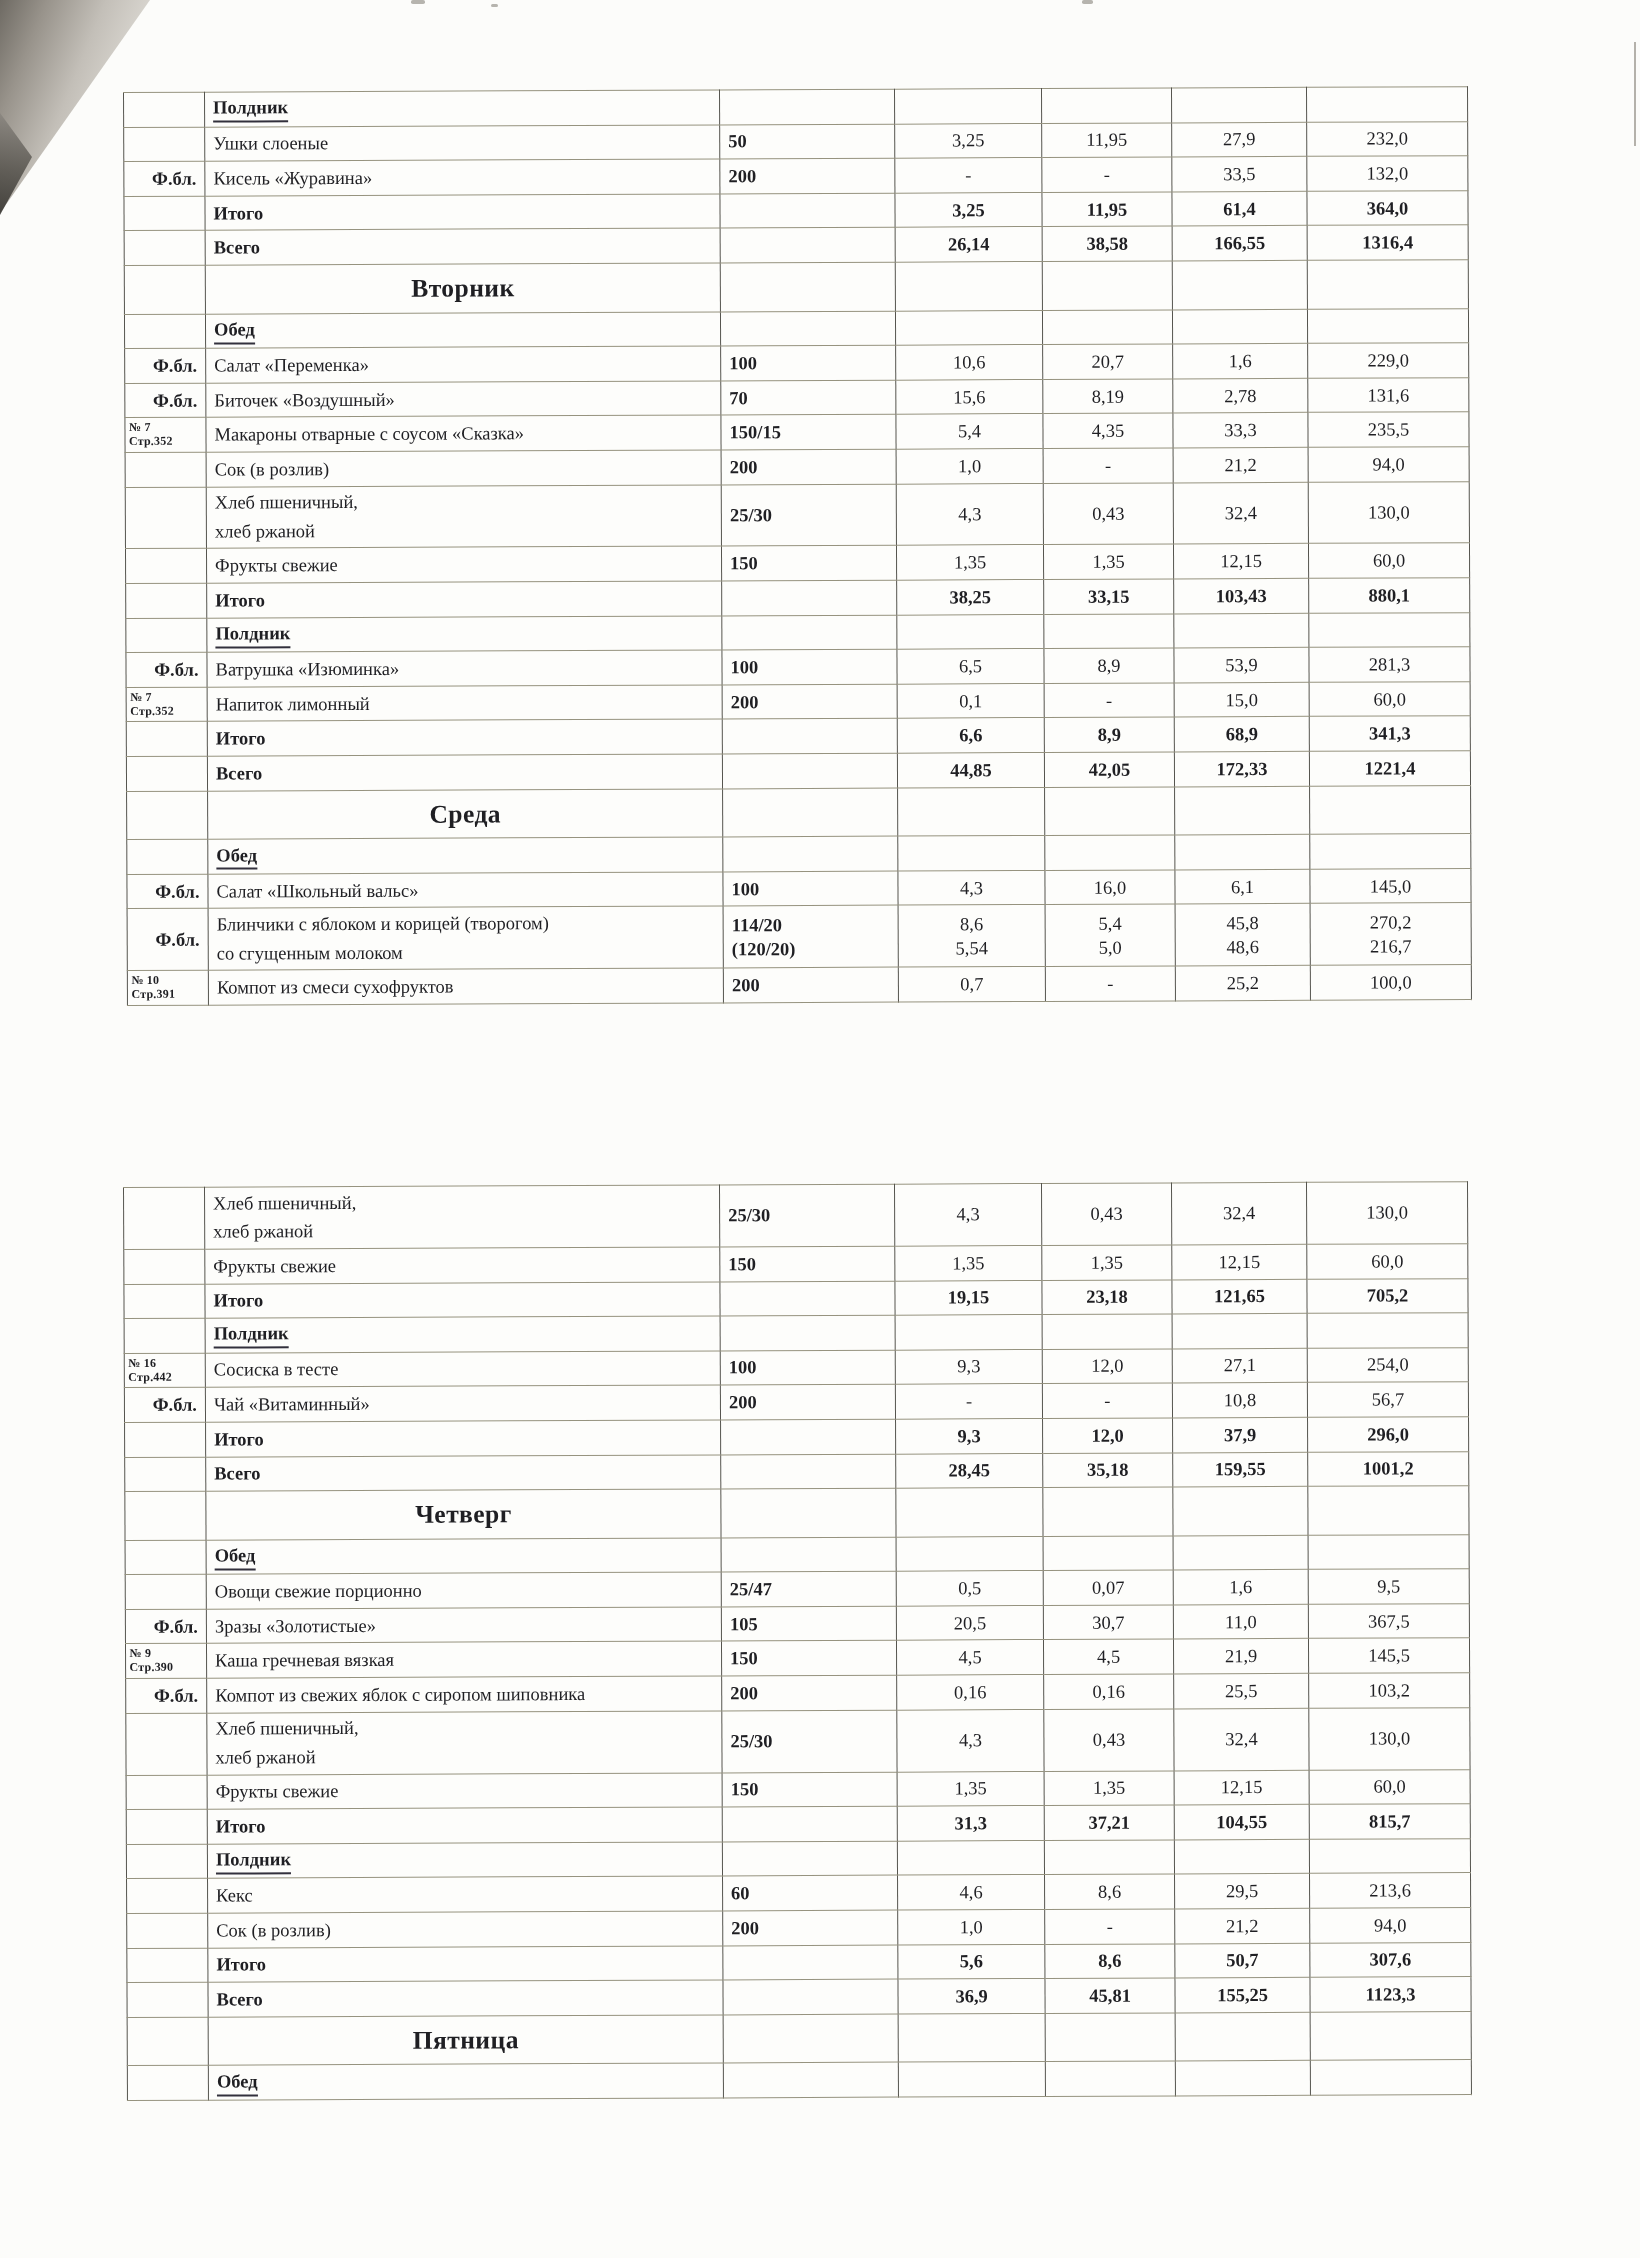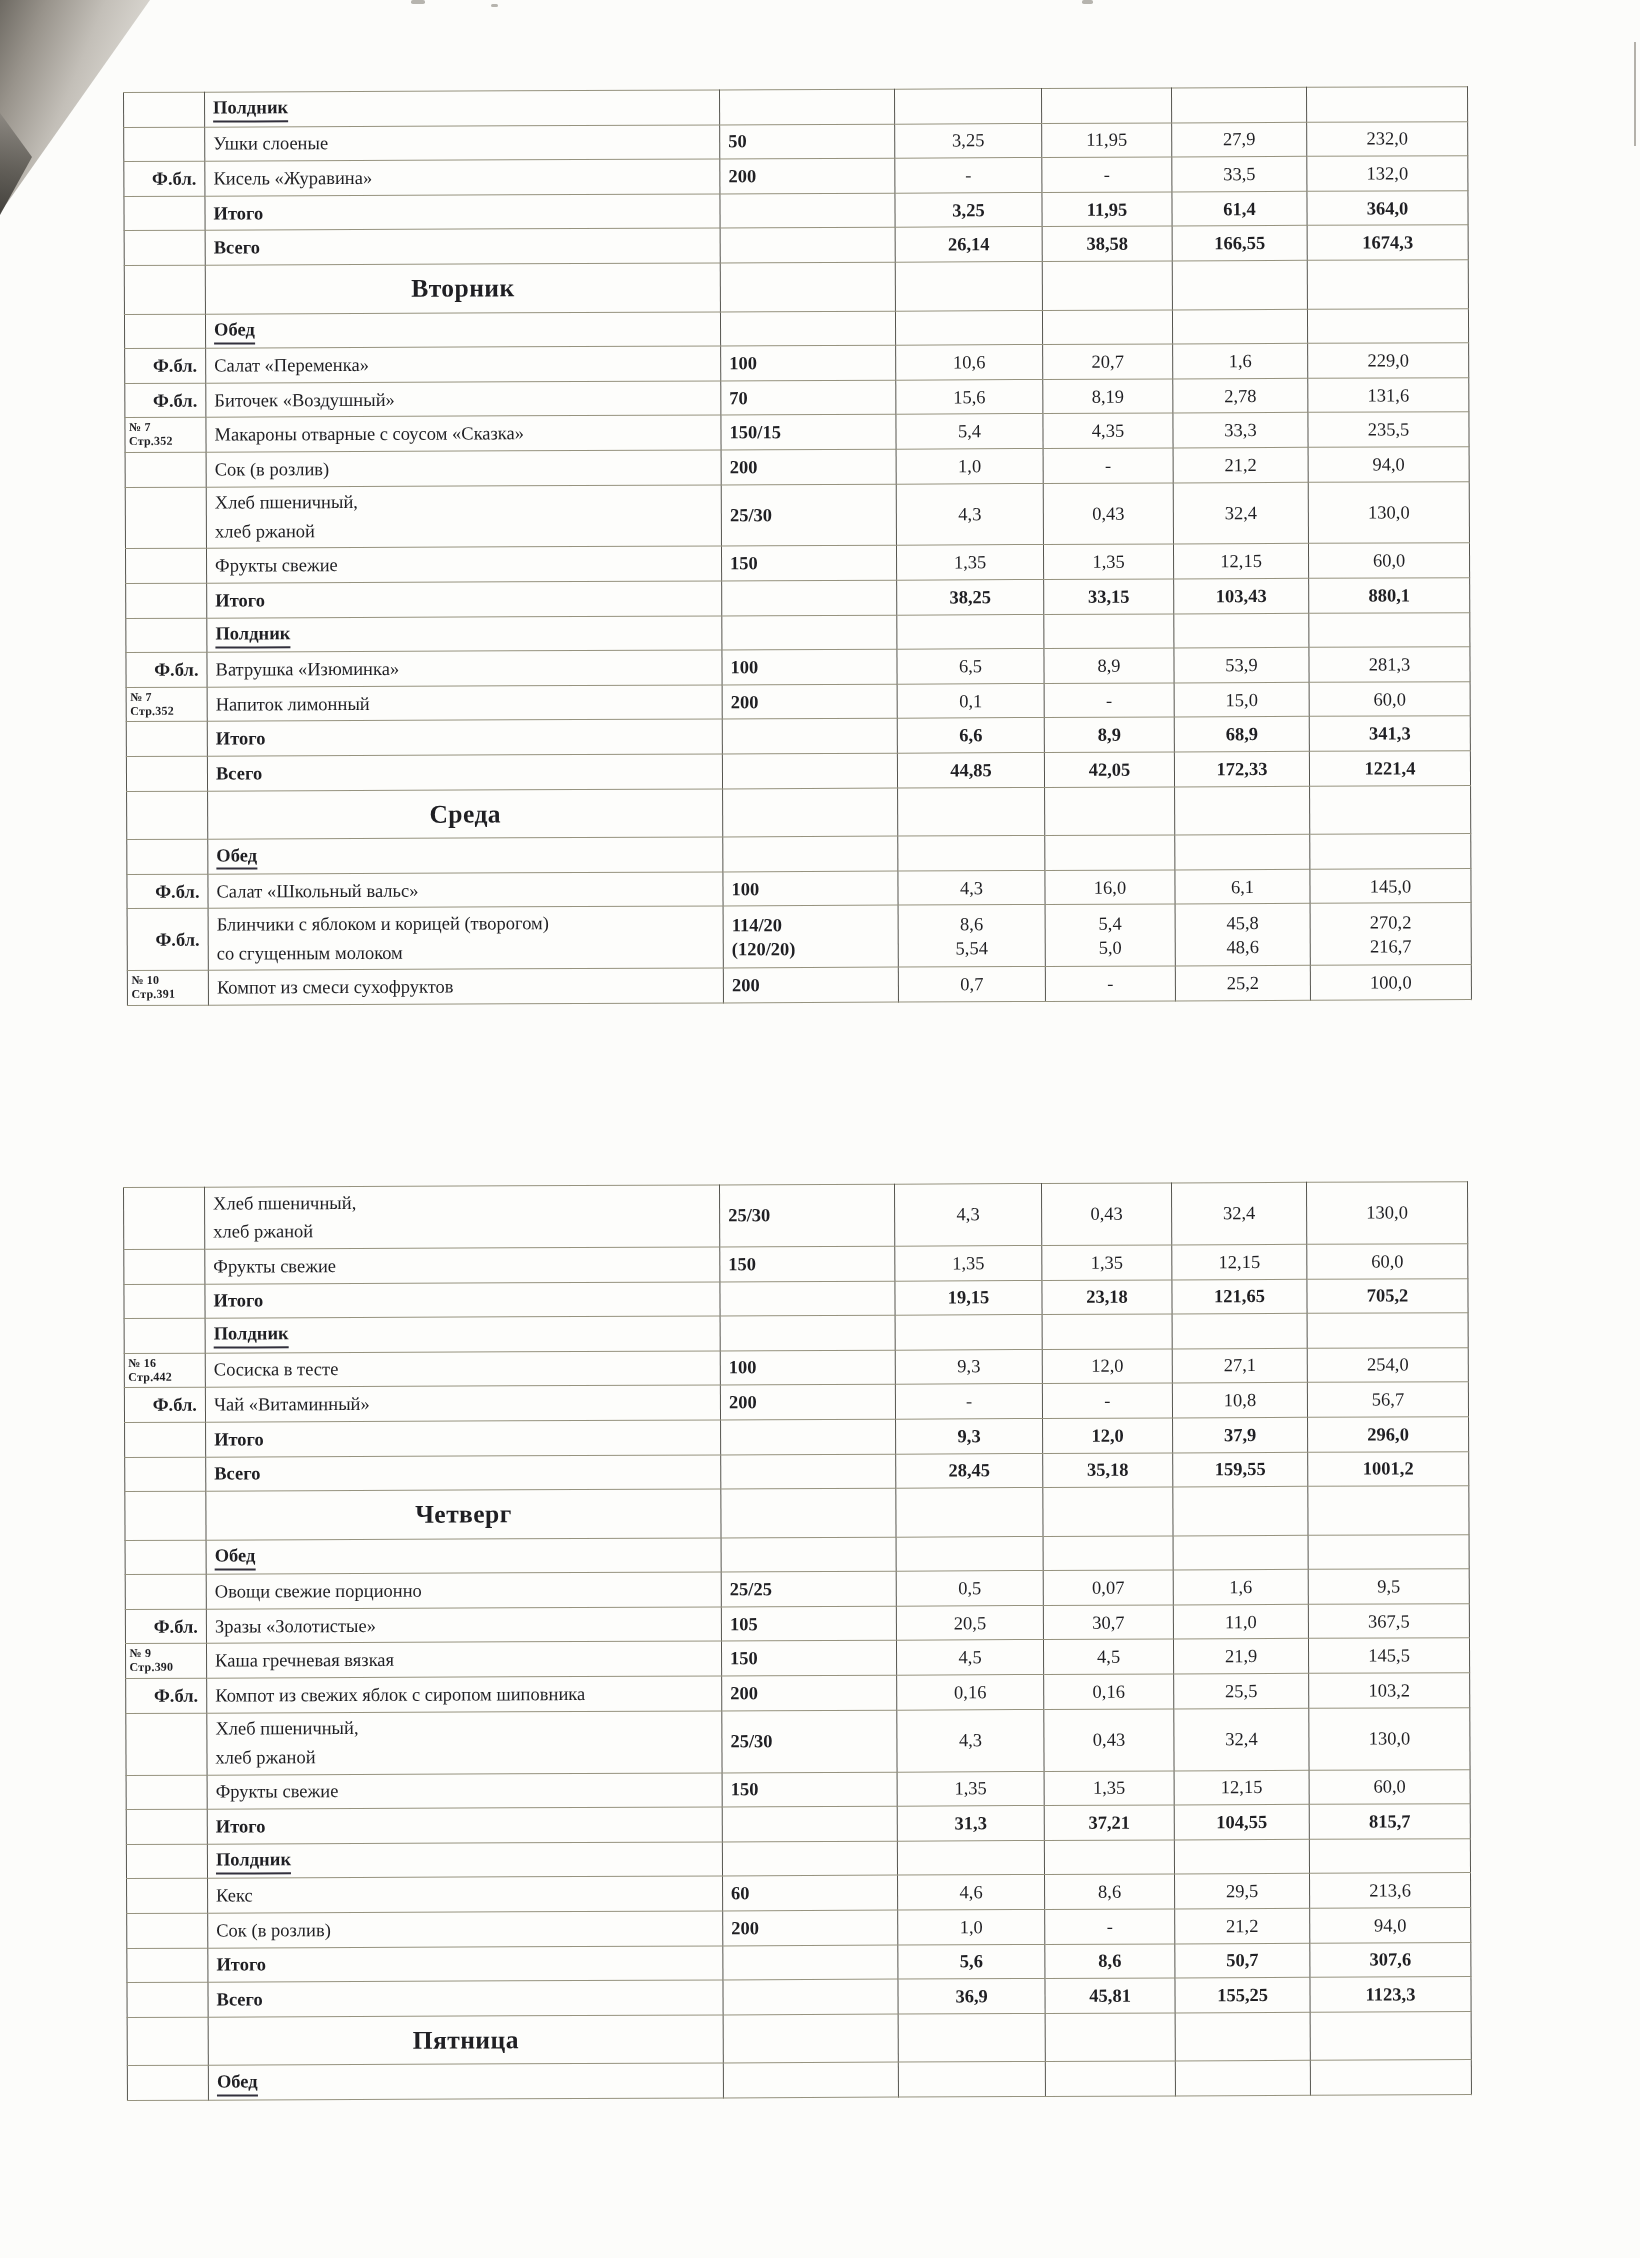--- a/index.html
+++ b/index.html
@@ -158,21 +158,21 @@
     <td class="num-cell">61,4</td>
     <td class="num-cell">364,0</td>
   </tr>
         <tr class="row-total">
     <td class="ref-cell"></td>
     <td class="dish-cell">Всего</td>
     <td class="portion-cell"></td>
     <td class="num-cell">26,14</td>
     <td class="num-cell">38,58</td>
     <td class="num-cell">166,55</td>
-    <td class="num-cell">1674,3</td>
+    <td class="num-cell">1316,4</td>
   </tr>
         <tr class="row-day">
     <td class="ref-cell"></td>
     <td class="dish-cell">Вторник</td>
     <td class="portion-cell"></td>
     <td class="num-cell"></td>
     <td class="num-cell"></td>
     <td class="num-cell"></td>
     <td class="num-cell"></td>
   </tr>
@@ -450,21 +450,21 @@
     <td class="dish-cell"><span class="meal-underline">Обед</span></td>
     <td class="portion-cell"></td>
     <td class="num-cell"></td>
     <td class="num-cell"></td>
     <td class="num-cell"></td>
     <td class="num-cell"></td>
   </tr>
         <tr class="row-dish">
     <td class="ref-cell"></td>
     <td class="dish-cell">Овощи свежие порционно</td>
-    <td class="portion-cell">25/25</td>
+    <td class="portion-cell">25/47</td>
     <td class="num-cell">0,5</td>
     <td class="num-cell">0,07</td>
     <td class="num-cell">1,6</td>
     <td class="num-cell">9,5</td>
   </tr>
         <tr class="row-dish">
     <td class="ref-cell">Ф.бл.</td>
     <td class="dish-cell">Зразы «Золотистые»</td>
     <td class="portion-cell">105</td>
     <td class="num-cell">20,5</td>

